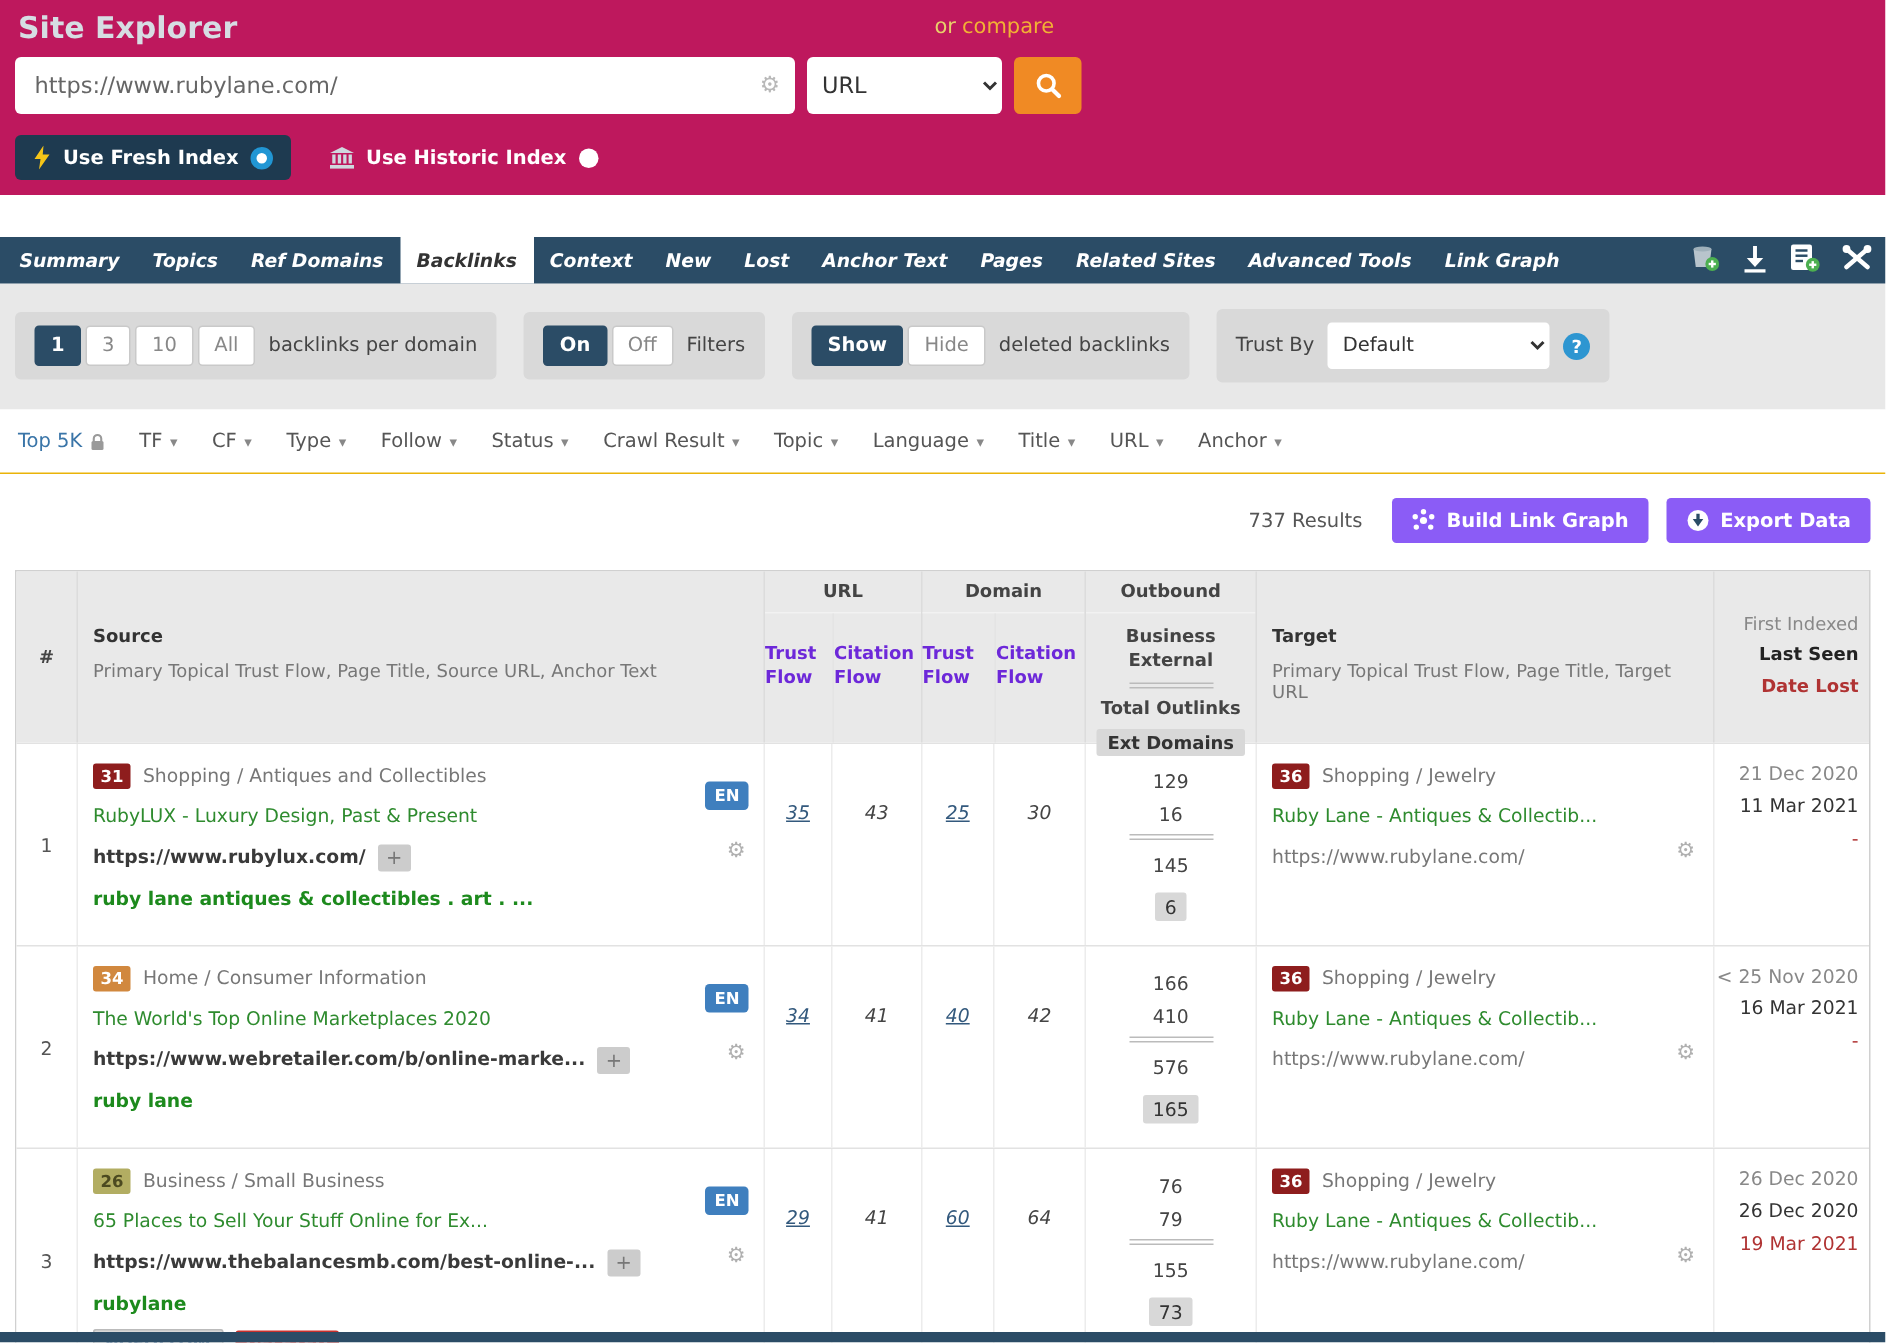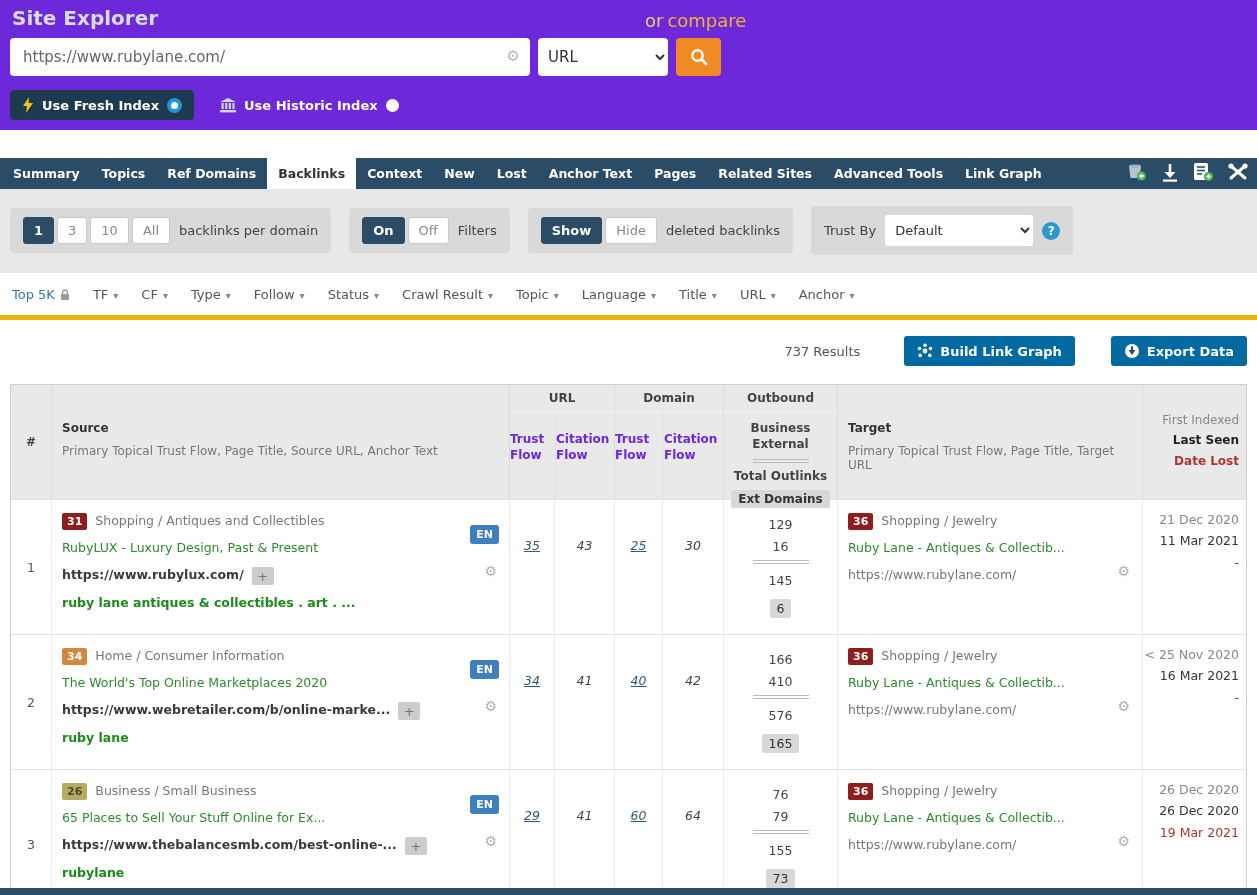--- a/index.html
+++ b/index.html
@@ -1,23 +1,23 @@
 <!DOCTYPE html>
 <html><head>
 <meta charset="utf-8">
 <style>
   * { margin:0; padding:0; box-sizing:border-box; }
   html,body { width:1257px; background:#fff; }
   body { font-family:"DejaVu Sans","Liberation Sans",sans-serif; font-size:12.5px; color:#333;
          width:1257px; height:895px; position:relative; overflow:hidden; }
 
   
-  .topbar { background:#6d28d9; height:130px; position:relative; }
+  .topbar { background:#be185d; height:130px; position:relative; }
   .page-title { position:absolute; left:12px; top:6px; font-size:20px; font-weight:bold; color:#d6dde3; }
-  .compare-wrap { position:absolute; left:645px; top:10px; font-size:18px; }
+  .compare-wrap { position:absolute; left:623px; top:10px; font-size:14px; }
   .or-label { color:#e8d06a; margin-right:4px; }
   .compare-link { color:#f2b134; text-decoration:none; cursor:pointer; }
   .search-row { position:absolute; left:10px; top:38px; display:flex; gap:8px; }
   .search-box { position:relative; }
   .search-input { width:520px; height:38px; border:none; border-radius:4px; padding:0 34px 0 13px;
                   font-size:15px; color:#666; font-family:inherit; }
   .input-gear { position:absolute; right:10px; top:9px; color:#b9b9b9; font-size:15px; cursor:pointer; }
   .type-select { width:130px; height:38px; border:none; border-radius:4px; font-size:15px; color:#333;
                  padding:0 6px; font-family:inherit; background:#fff; }
   .search-btn { width:45px; height:38px; background:#f08a24; border:none; border-radius:4px; cursor:pointer;
@@ -25,50 +25,50 @@
   .index-row { position:absolute; left:10px; top:90px; display:flex; align-items:center; gap:26px; }
   .fresh-box { background:#1e3a50; border-radius:4px; padding:7px 12px; display:flex; align-items:center; gap:8px; }
   .historic-box { display:flex; align-items:center; gap:8px; }
   .index-label { color:#fff; font-weight:bold; font-size:13px; }
   .radio-on { width:15px; height:15px; border-radius:50%; background:#fff; border:4px solid #2196d4; }
   .radio-off { width:13px; height:13px; border-radius:50%; background:#fff; }
 
   
   .navband { background:#2b4c66; height:31px; margin-top:28px; position:relative; display:flex; align-items:stretch; }
   .tabs { display:flex; padding-left:2px; }
-  .tab { color:#fff; font-size:12.5px; font-weight:bold; padding:8px 11px 7px; cursor:pointer; white-space:nowrap; }
+  .tab { color:#fff; font-size:12.5px; font-weight:bold; padding:8px 11px 7px; cursor:pointer; white-space:nowrap;font-style:italic; }
   .tab.active { background:#fff; color:#333; }
   .nav-icons { position:absolute; right:8px; top:4px; display:flex; gap:13px; align-items:center; }
   .nav-icon { cursor:pointer; display:inline-flex; }
 
   
   .controls { background:#e8e8e8; padding:17px 10px 18px; display:flex; gap:18px; align-items:center; }
   .ctl-group { background:#d9d9d9; border-radius:4px; padding:9px 13px; display:flex; align-items:center; gap:9px; }
   .segwrap { display:flex; gap:3px; }
   .segbtn { font-family:inherit; font-size:13px; padding:5px 10px; border-radius:3px; border:1px solid #c9c9c9;
             background:#fff; color:#888; cursor:pointer; }
   .segbtn.sel { background:#2b4c66; border-color:#2b4c66; color:#fff; font-weight:bold; }
   .ctl-label { color:#444; font-size:13px; }
   .orderby-select { font-family:inherit; font-size:13px; height:31px; width:148px; border:none; border-radius:3px;
                     padding:0 6px; background:#fff; color:#333; }
   .help-circle { width:18px; height:18px; border-radius:50%; background:#2e96d1; color:#fff; font-size:12px;
                  font-weight:bold; display:inline-flex; align-items:center; justify-content:center; cursor:pointer; }
 
   
   .filterbar { background:#fff; padding:14px 12px 13px; display:flex; gap:23px; align-items:center;
-               border-bottom:5px solid #eab308; }
+               border-bottom:1px solid #eab308; }
   .top5k { color:#3a75a8; font-size:13px; cursor:pointer; display:inline-flex; align-items:center; gap:5px; }
   .fitem { color:#555; font-size:13px; cursor:pointer; white-space:nowrap; }
   .fitem .caret, .lockless { color:#888; font-size:10px; margin-left:5px; }
 
   
   .results-row { display:flex; justify-content:flex-end; align-items:center; gap:12px; padding:16px 10px 14px; }
   .results-count { color:#555; font-size:13px; margin-right:8px; }
-  .navy-btn { background:#0369a1; color:#fff; border:none; border-radius:3px; font-family:inherit; font-size:13px;
-              font-weight:bold; padding:7px 13px; display:inline-flex; align-items:center; gap:7px; cursor:pointer;margin-left:24px; }
+  .navy-btn { background:#8b5cf6; color:#fff; border:none; border-radius:3px; font-family:inherit; font-size:13px;
+              font-weight:bold; padding:7px 13px; display:inline-flex; align-items:center; gap:7px; cursor:pointer; }
 
   
   .btable { margin:4px 10px 0; width:1237px; border:1px solid #d0d0d0; }
   .thead { background:#e9e9e9; display:flex; height:114px; font-size:12px; }
   .hcol { border-left:1px solid #dcdcdc; }
   .hcol:first-child { border-left:none; }
   .c-num { width:40px; flex:none; }
   .c-src { width:458px; flex:none; }
   .c-utf { width:45px; flex:none; }
   .c-ucf { width:60px; flex:none; }

